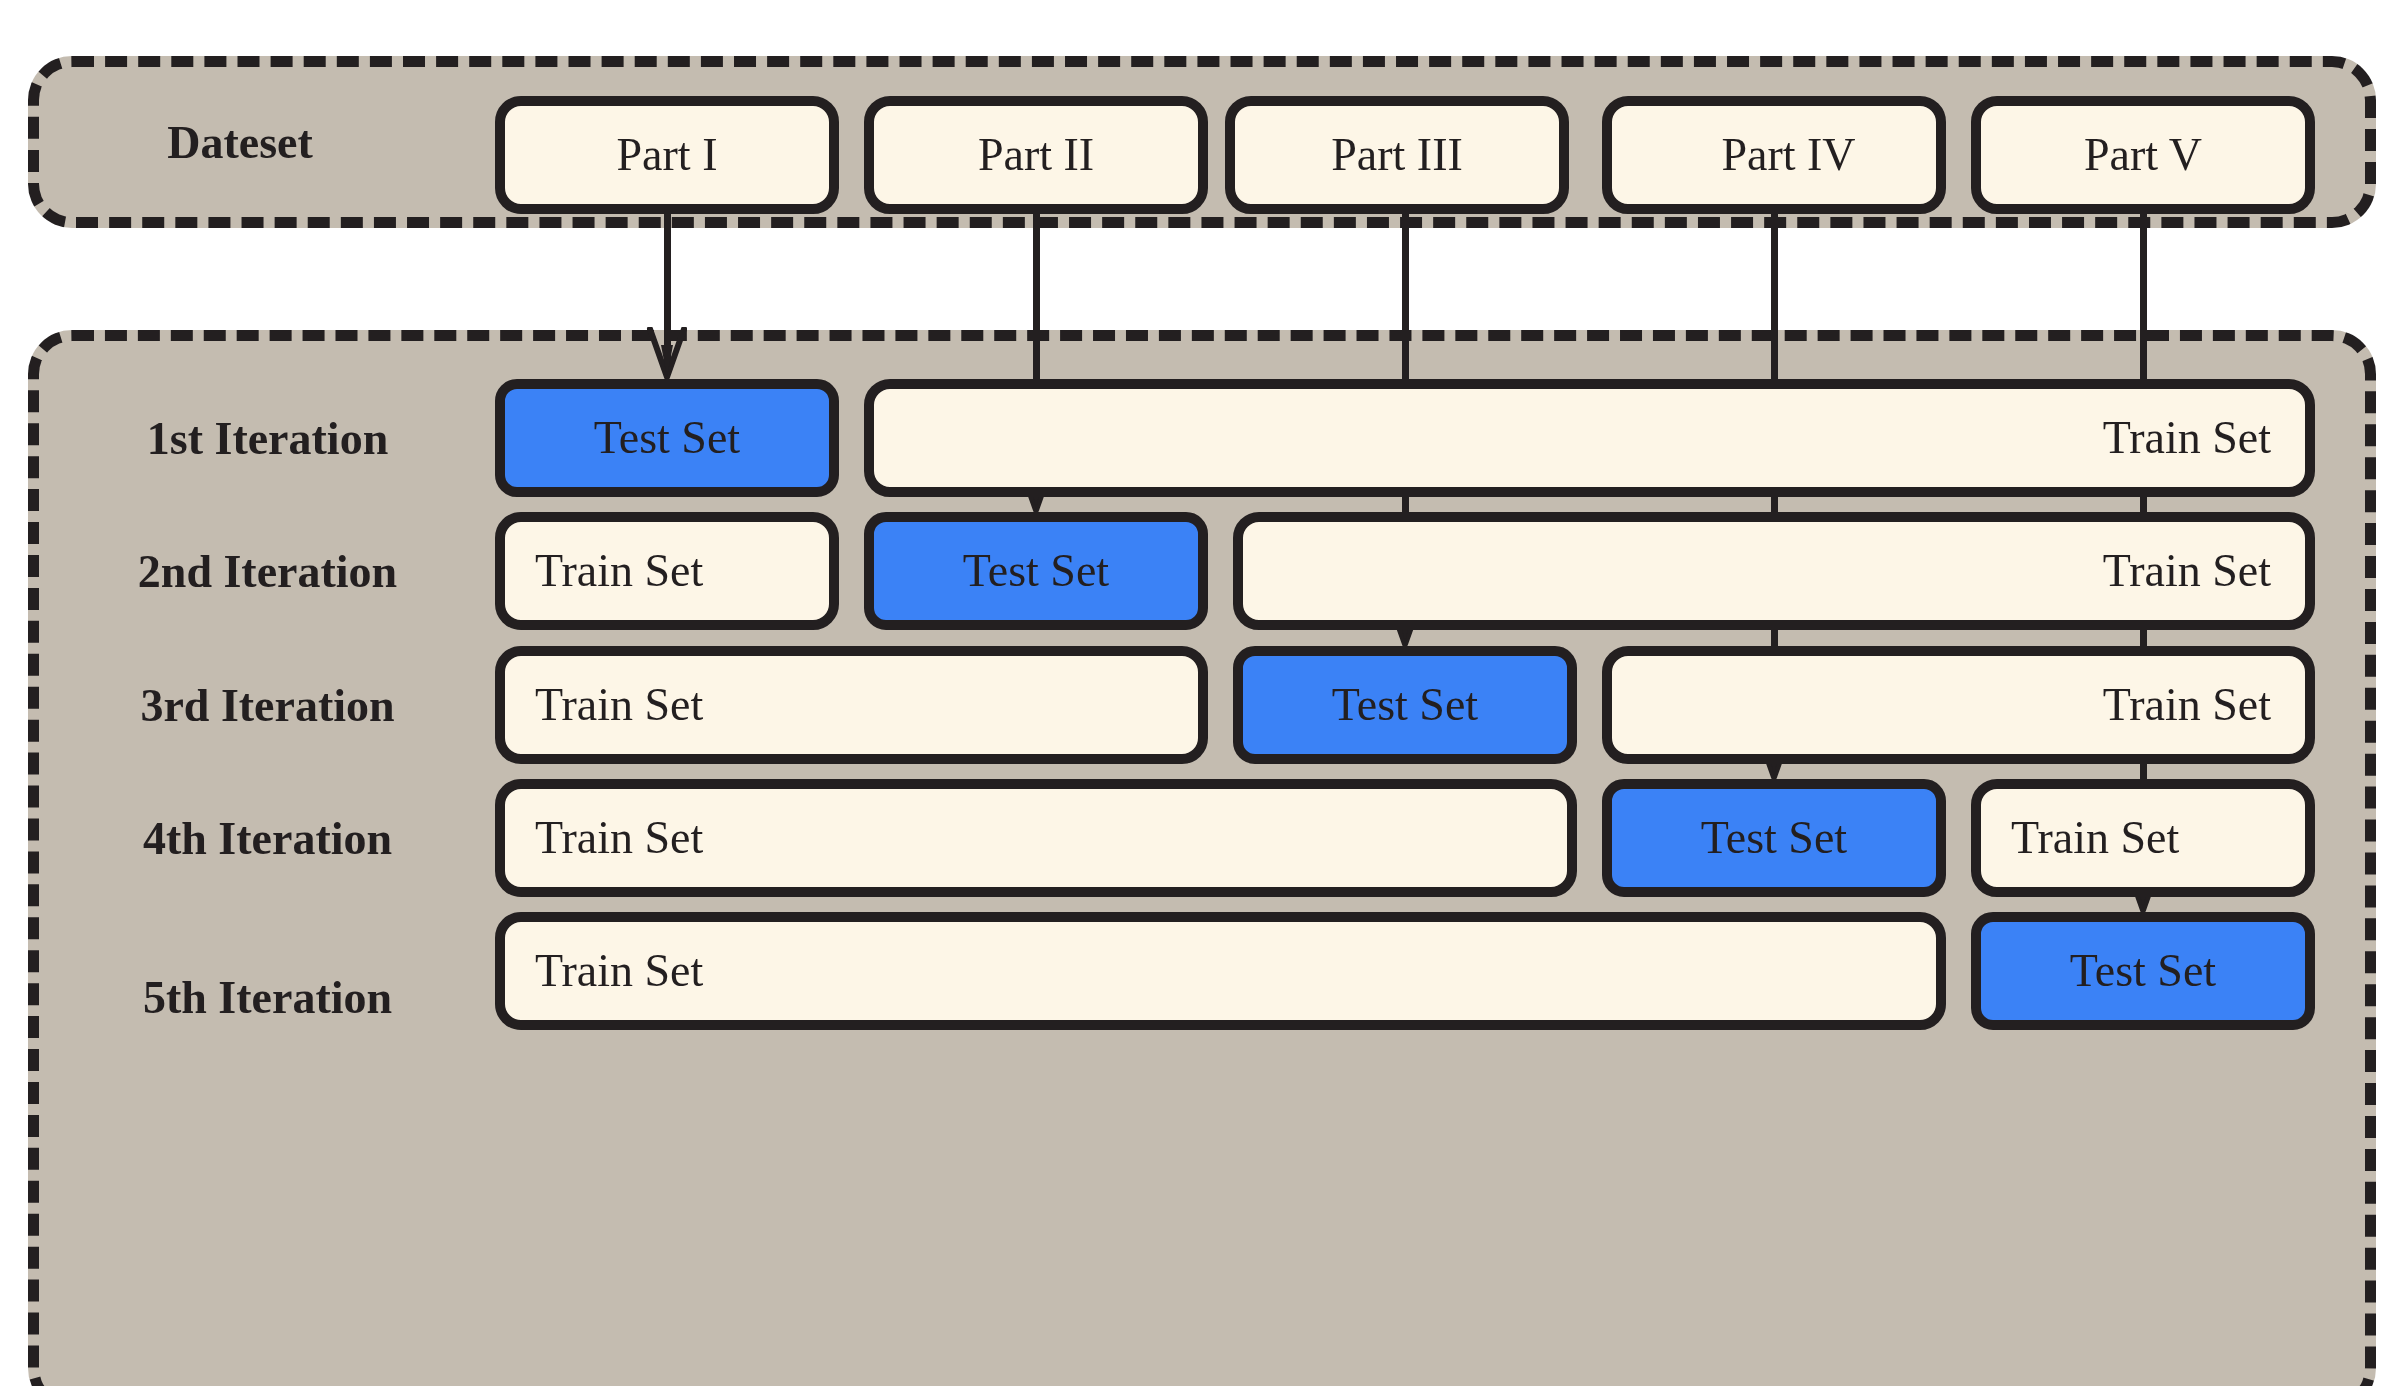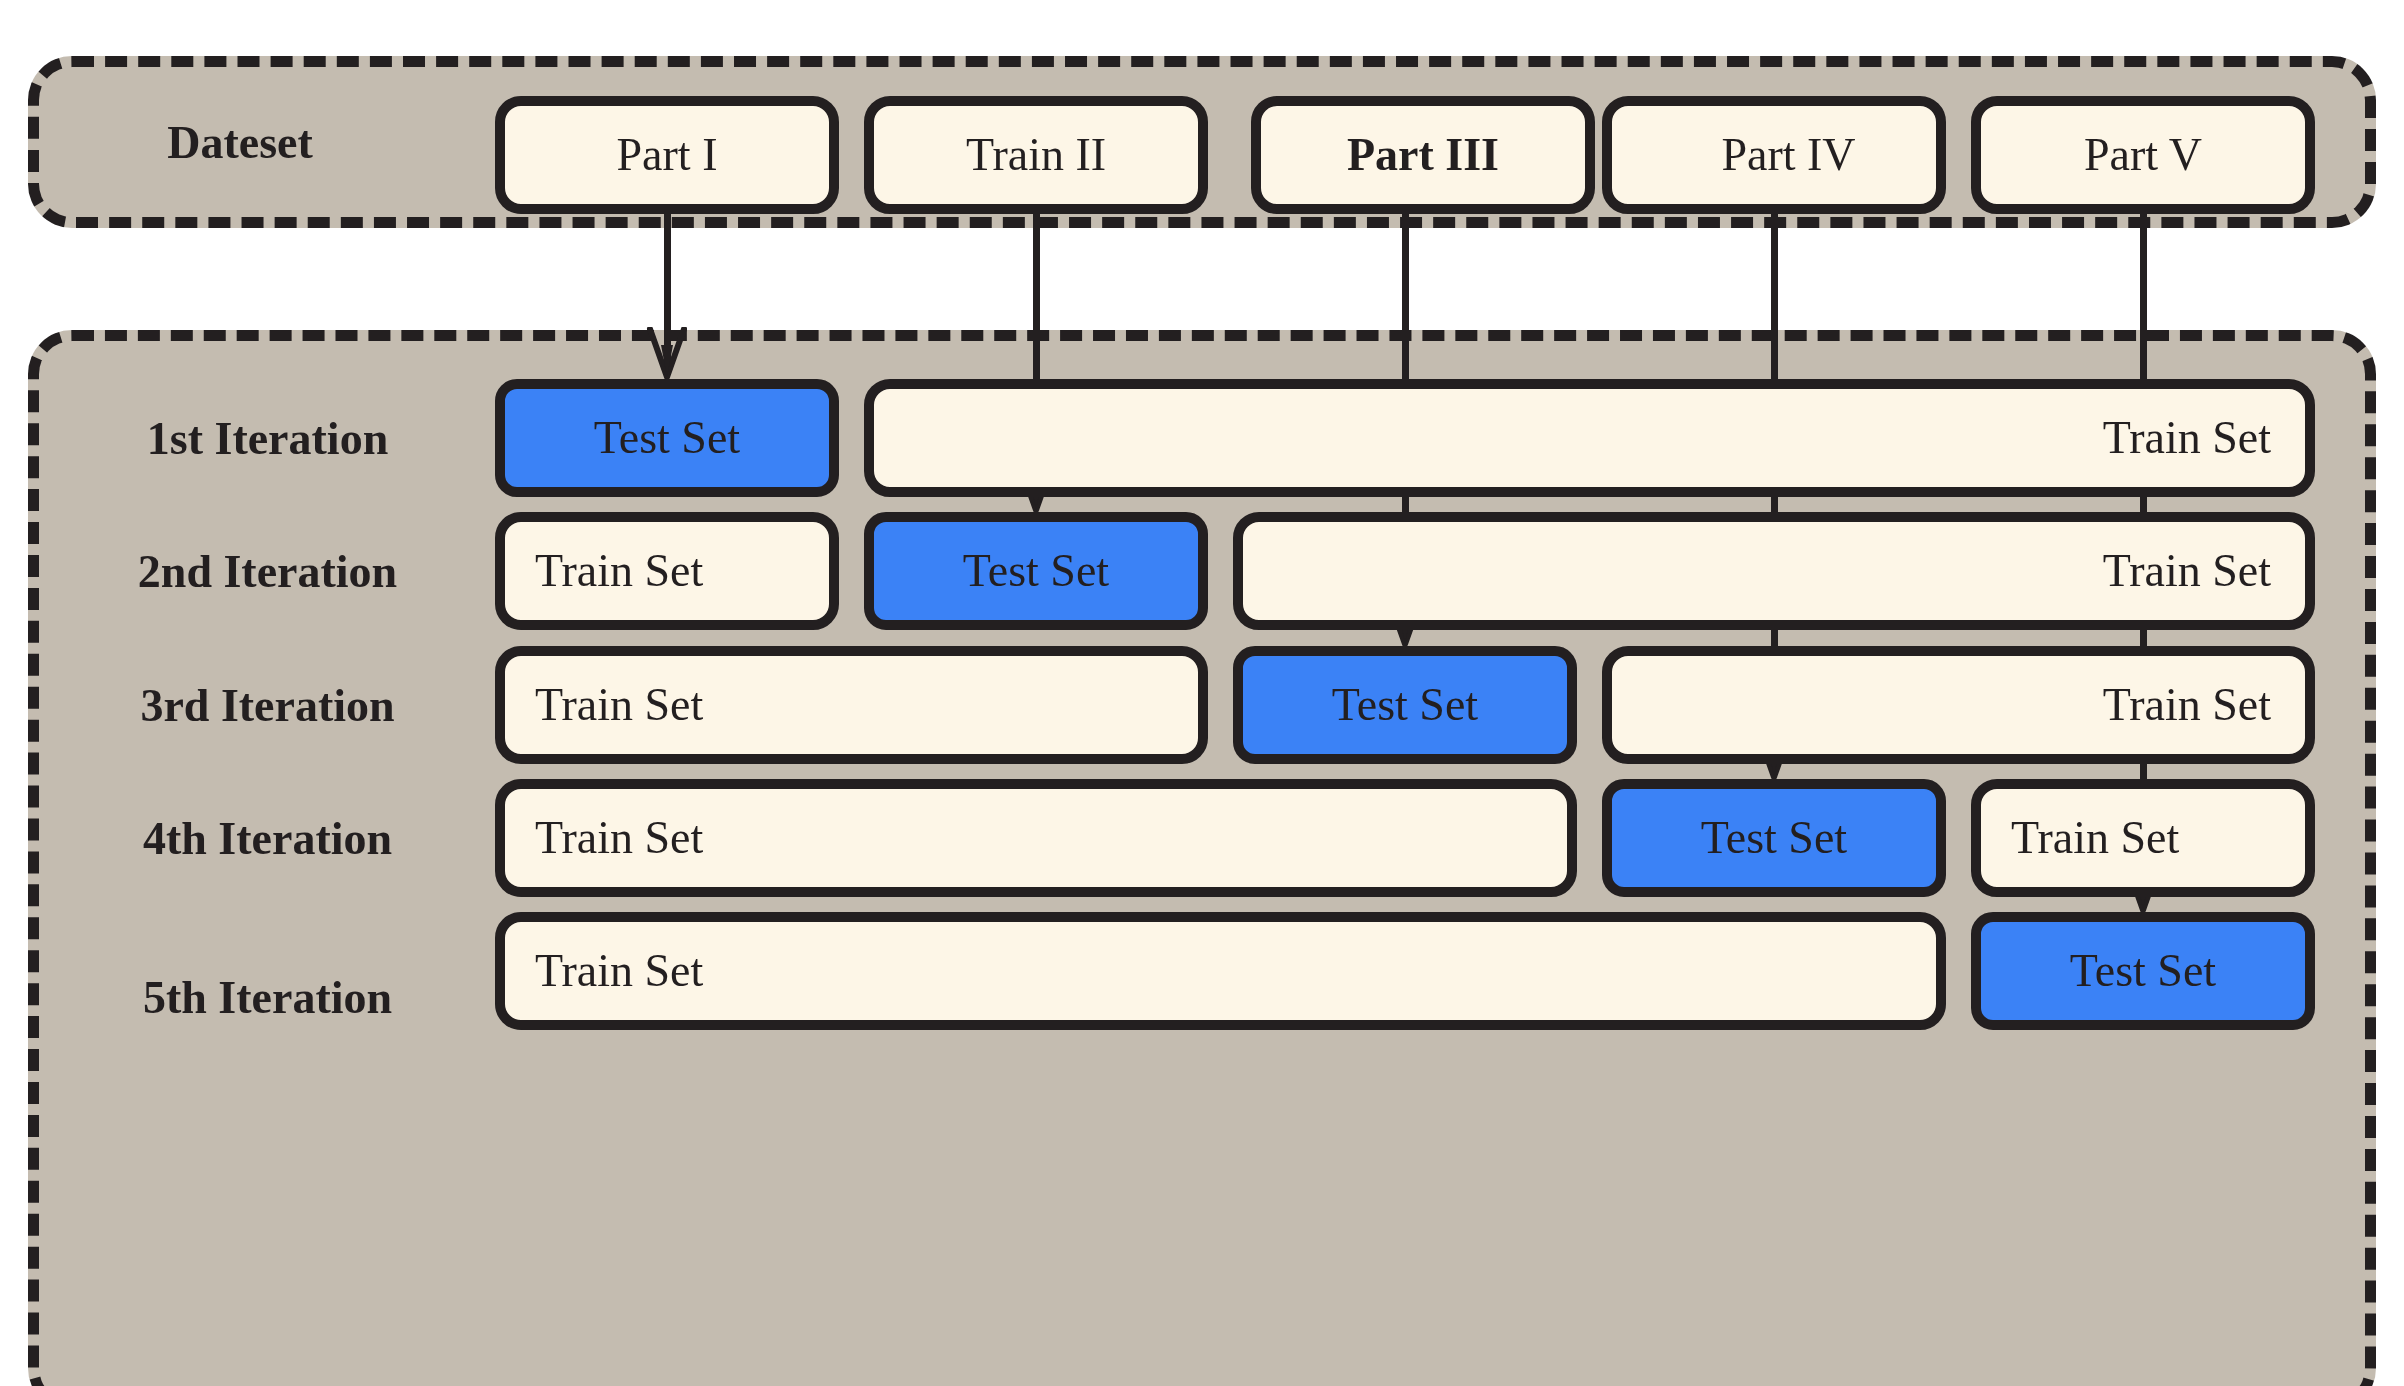--- a/index.html
+++ b/index.html
@@ -66,23 +66,23 @@
           <path d="M 9 2 L 26 50 L 43 2" fill="none" stroke="#231f20" stroke-width="6" stroke-linecap="round" stroke-linejoin="round"></path>
           <path d="M 20 18 L 26 50 L 32 18 Z" fill="#231f20"></path>
         </svg></div>
     </div>
 
   <div id="parts">
       <div class="box center" style="left: 495px; top: 54px; width: 344px; height: 118px;">
         <span class="lbl">Part I</span>
       </div>
       <div class="box center" style="left: 864px; top: 54px; width: 344px; height: 118px;">
-        <span class="lbl">Train II</span>
+        <span class="lbl">Part II</span>
       </div>
-      <div class="box center" style="left: 1251px; top: 54px; width: 344px; height: 118px; font-weight: bold;">
+      <div class="box center" style="left: 1225px; top: 54px; width: 344px; height: 118px;">
         <span class="lbl">Part III</span>
       </div>
       <div class="box center" style="left: 1602px; top: 54px; width: 344px; height: 118px; padding-left: 29px;">
         <span class="lbl">Part IV</span>
       </div>
       <div class="box center" style="left: 1971px; top: 54px; width: 344px; height: 118px;">
         <span class="lbl">Part V</span>
       </div>
     </div>
   <div id="rows">

